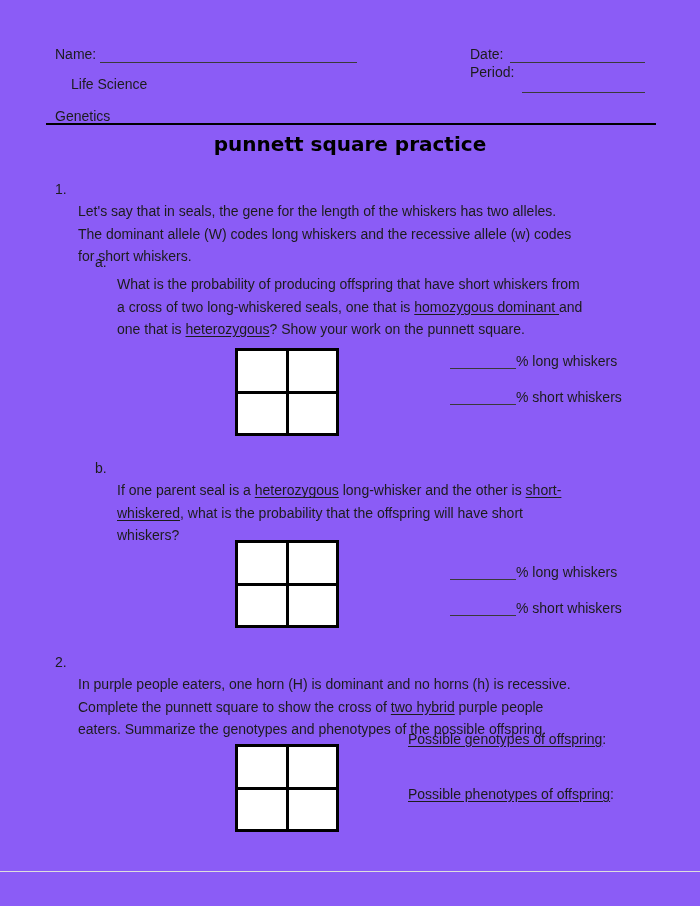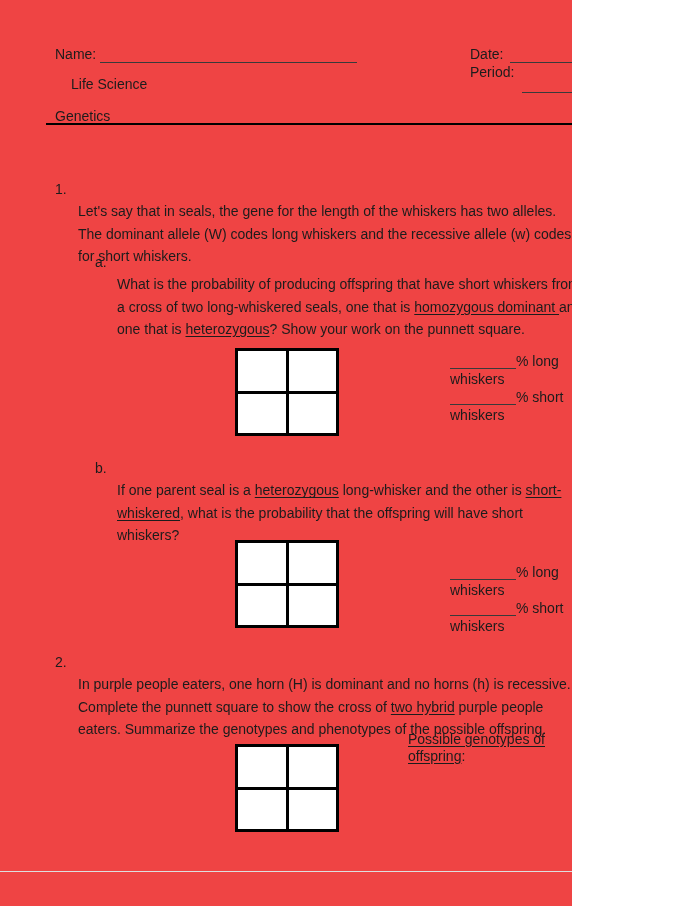--- a/index.html
+++ b/index.html
@@ -1,20 +1,20 @@
 <!DOCTYPE html>
 <html><head>
 <meta charset="utf-8">
 <style>
   html, body { margin: 0; padding: 0; background: #ffffff; }
   .page {
     position: relative;
-    width: 572px;
+    width: 700px;
     height: 906px;
-    background: #ef4444;
+    background: #8b5cf6;
     font-family: "Liberation Sans", sans-serif;
     font-size: 14px;
     color: #1c1c1c;
     overflow: hidden;
   }
   .abs { position: absolute; }
   .blankline {
     position: absolute;
     height: 0;
     border-top: 1.5px solid #3a3a3a;
@@ -94,20 +94,21 @@
 
   <span class="abs" style="left:55px; top:76px;margin-left:16px;">Life Science</span>
 
   <span class="abs" style="left:470px; top:64px;text-align:right;">Period:</span>
   <div class="blankline" style="left:522px; top:92px; width:123px;"></div>
 
   <span class="abs" style="left:55px; top:108px;">Genetics</span>
 
   <div class="divider" style="left:46px; top:123px; width:610px;"></div>
 
+  <div class="title" style="top:132px;">punnett square practice</div>
 
   <div class="q" style="left:55px; top:178px; width:620px;">
     <span class="qnum">1.</span>
     <div class="qtext">
       <span>Let's say that in seals, the gene for the length of the whiskers has two alleles.
 The dominant allele (W) codes long whiskers and the recessive allele (w) codes
 for short whiskers.</span>
     </div>
   </div>
 
@@ -169,17 +170,20 @@
   <div class="psq" style="left:235px; top:744px;">
     <div class="cell"></div>
     <div class="cell"></div>
     <div class="cell"></div>
     <div class="cell"></div>
   </div>
 
   <div class="gplabel" style="left:408px; top:731px;">
     <span class="ul">Possible genotypes of offspring</span><span>:</span>
   </div>
+  <div class="gplabel" style="left:408px; top:786px;">
+    <span class="ul">Possible phenotypes of offspring</span><span>:</span>
+  </div>
 
 
   <div class="pageline" style="top:871px;"></div>
 
 </div>
 
 </body></html>

